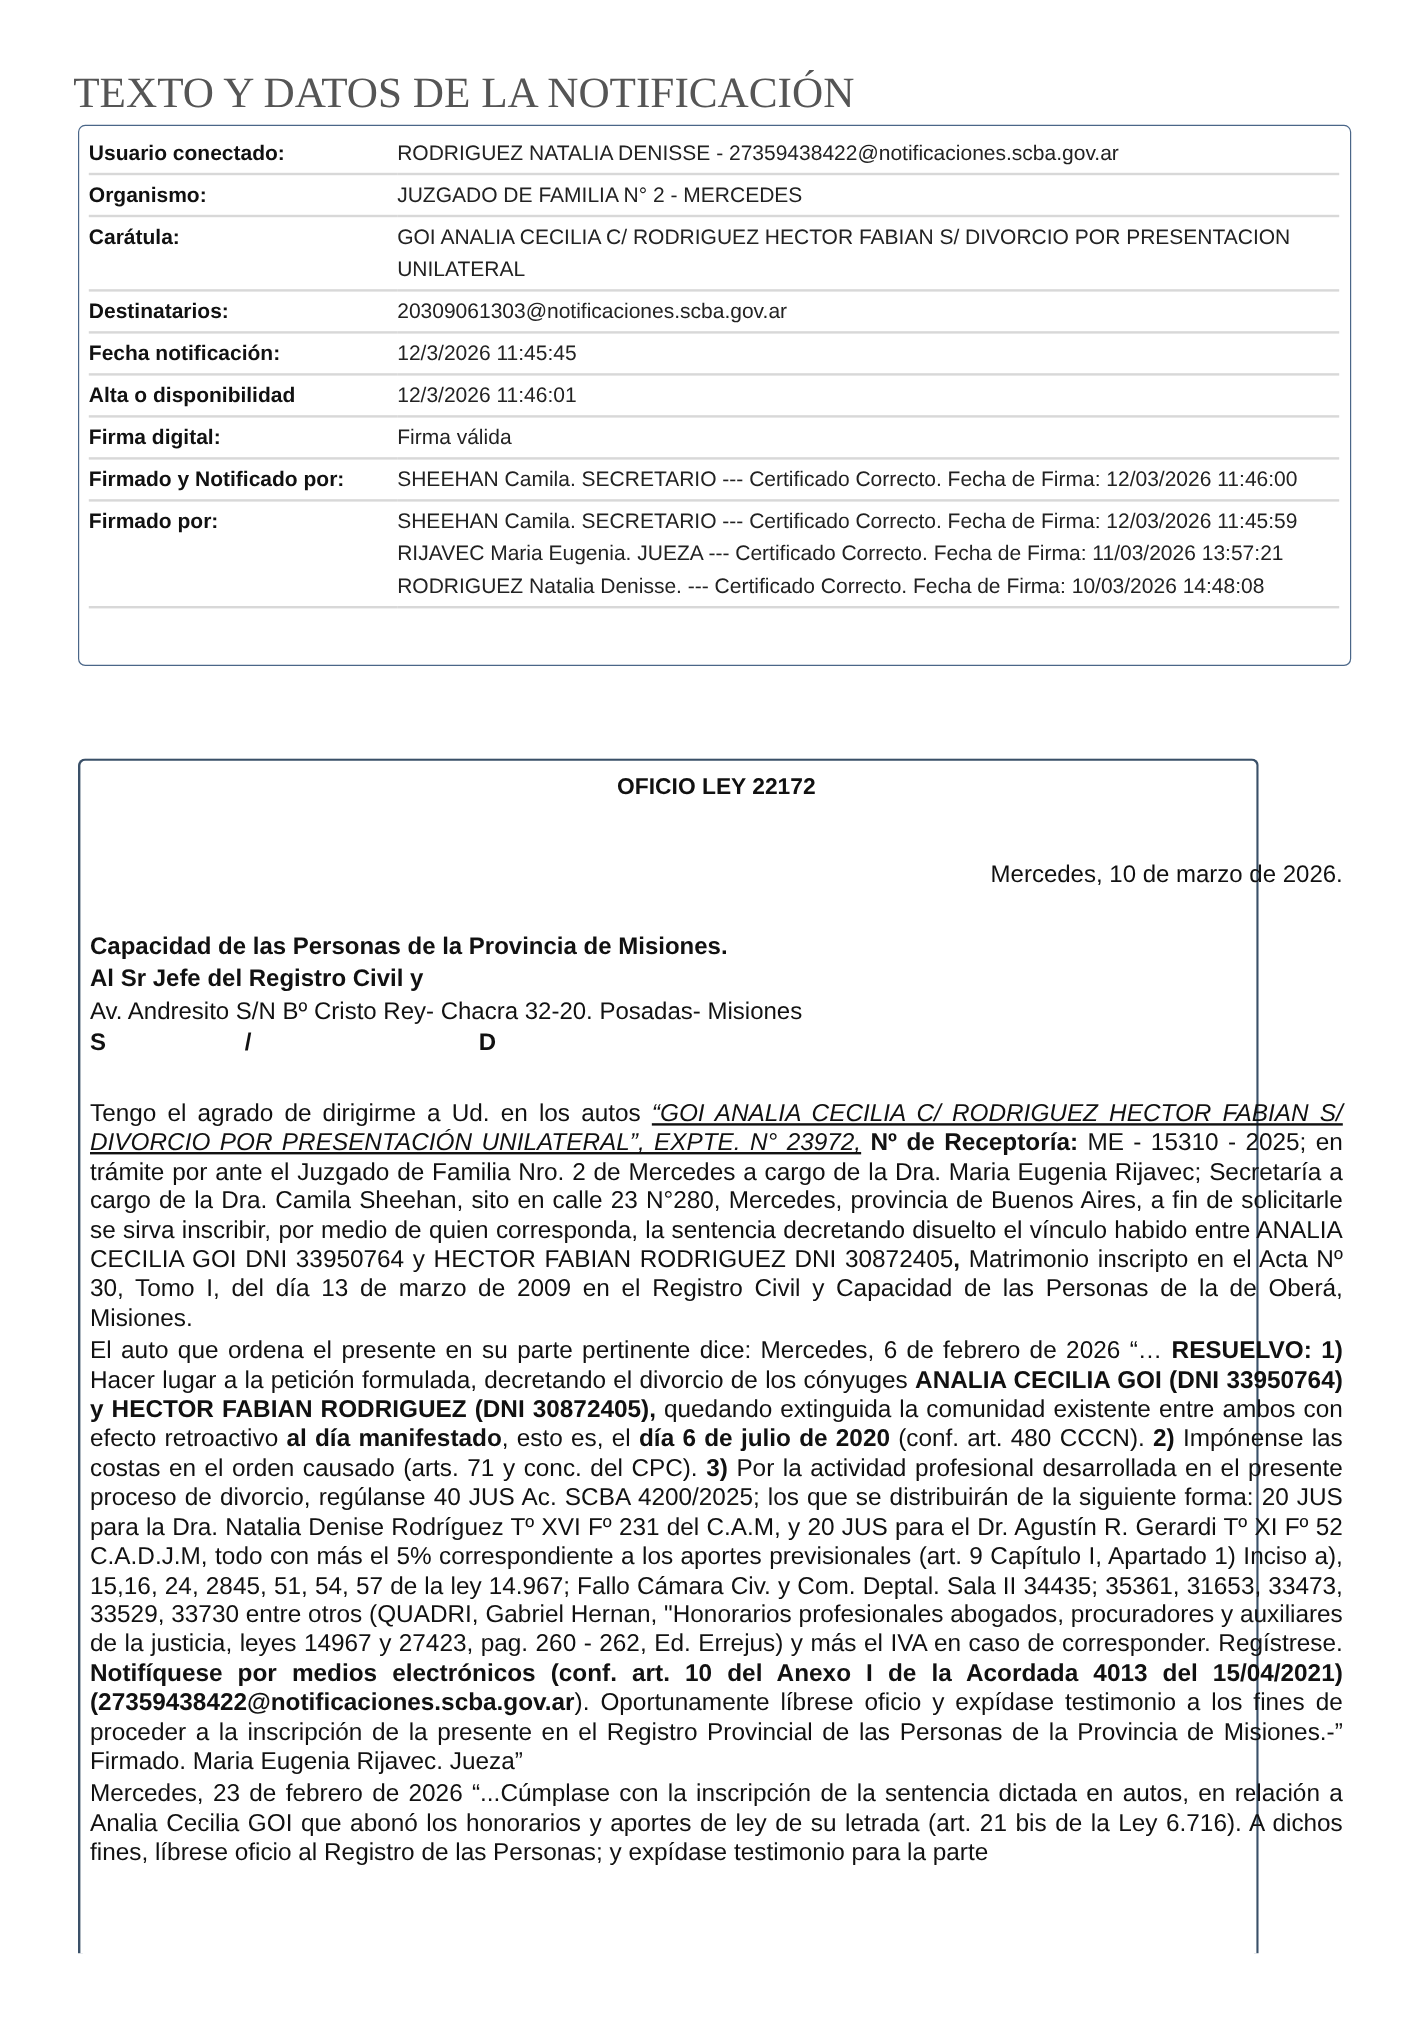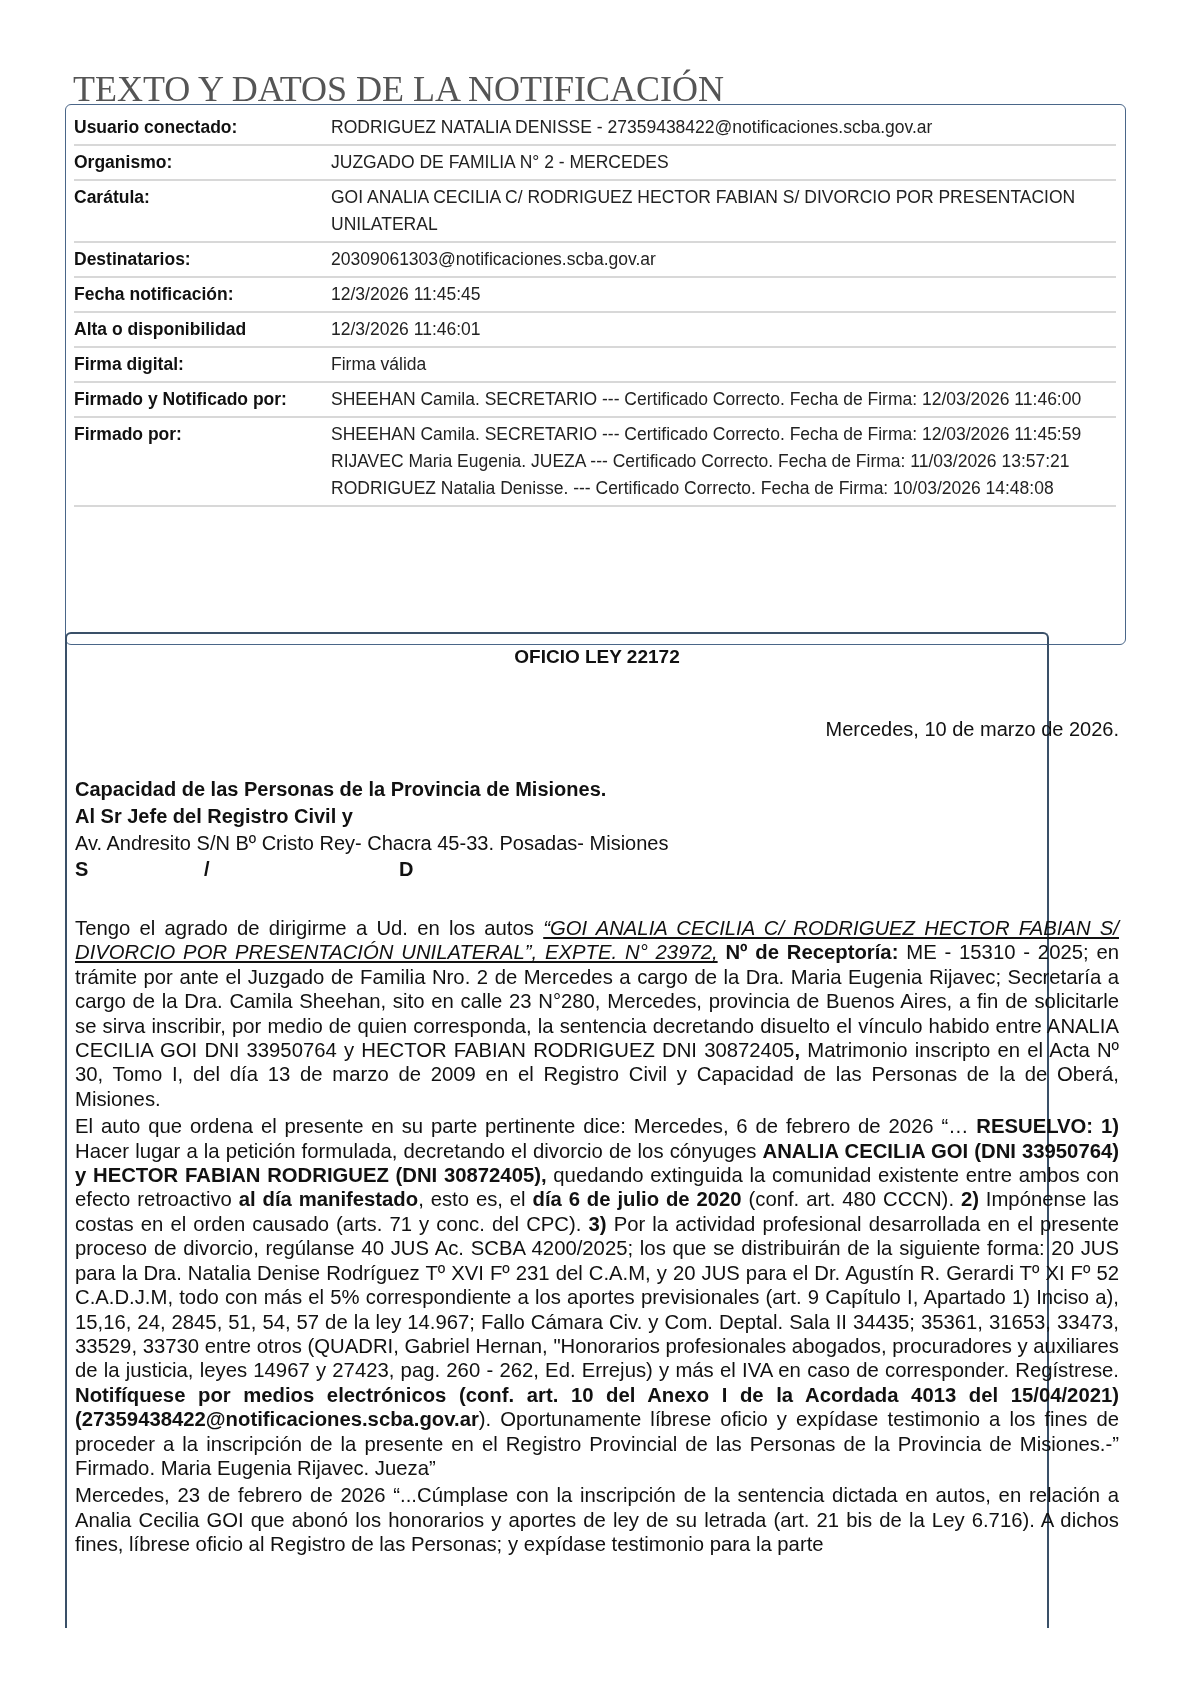--- a/index.html
+++ b/index.html
@@ -1,21 +1,21 @@
 <!DOCTYPE html>
 <html><head>
 <meta charset="utf-8">
 <style>
   html, body { margin: 0; padding: 0; background: #ffffff; }
   body { width: 1189px; height: 1683px; position: relative; overflow: hidden;
          font-family: "Liberation Sans", sans-serif; color: #111; }
-  .page-title { position: absolute; left: 57px; top: 52px; margin: 16px;
+  .page-title { position: absolute; left: 57px; top: 52px; margin: 4px;
     font-family: "Liberation Serif", serif; font-weight: normal; font-size: 36px;
     color: #555; letter-spacing: 0px; white-space: nowrap; }
-  .info-box { position: absolute; left: 65px; top: 104px; width: 1061px; height: 541px;
+  .info-box { position: absolute; left: 65px; top: 104px; width: 1061px; height: 451px;
     border: 1.5px solid #4a6688; border-radius: 6px; box-sizing: border-box; }
   .info-table { position: absolute; left: 8px; top: 6px; width: 1042px; border-collapse: collapse; }
   .info-table td { font-size: 17.5px; line-height: 27px; padding: 3px 0 3px 0; vertical-align: top;
     border-bottom: 2px solid #d8d8d8; color: #222; }
   .info-table td.lbl { width: 257px; font-weight: bold; color: #111; }
   .info-table td.val { padding-left: 0; }
   .oficio-box { position: absolute; left: 65px; top: 632px; width: 984px; height: 996px;
     border: 2px solid #3a5068; border-bottom: none; border-radius: 6px 6px 0 0; box-sizing: border-box; }
   .oficio-inner { position: absolute; left: 8px; top: 0; width: 1044px; font-size: 20px; color: #111; }
   .oficio-heading { position: absolute; left: 0; width: 100%; top: 12px; text-align: center;
@@ -80,21 +80,21 @@
 </div>
 
 <div class="oficio-box">
   <div class="oficio-inner">
     <div class="oficio-heading">OFICIO LEY 22172</div>
     <div class="oficio-date">Mercedes, 10 de marzo de 2026.</div>
 
     <div class="addressee">
       <div class="b">Capacidad de las Personas de la Provincia de Misiones.</div>
       <div class="b">Al Sr Jefe del Registro Civil y</div>
-      <div>Av. Andresito S/N Bº Cristo Rey- Chacra 45-33. Posadas- Misiones</div>
+      <div>Av. Andresito S/N Bº Cristo Rey- Chacra 32-20. Posadas- Misiones</div>
     </div>
     <div class="sd">
       <span style="left:0">S</span>
       <span style="left:129px">/</span>
       <span style="left:324px">D</span>
     </div>
 
     <div class="body-text">
       <p><span>Tengo el agrado de dirigirme a Ud. en los autos </span><i>“GOI ANALIA CECILIA C/ RODRIGUEZ HECTOR FABIAN S/ DIVORCIO POR PRESENTACIÓN UNILATERAL”, EXPTE. N° 23972,</i><b> Nº de Receptoría:</b><span> ME - 15310 - 2025; en trámite por ante el Juzgado de Familia Nro. 2 de Mercedes a cargo de la Dra. Maria Eugenia Rijavec;  Secretaría a cargo de la Dra. Camila Sheehan,  sito en  calle 23 N°280, Mercedes, provincia de Buenos Aires, a fin de solicitarle se sirva inscribir, por medio de quien corresponda, la sentencia decretando disuelto el vínculo habido entre ANALIA CECILIA GOI DNI 33950764 y HECTOR FABIAN RODRIGUEZ DNI 30872405</span><b>,</b><span> Matrimonio inscripto en el Acta Nº 30, Tomo  I, del día 13 de marzo de 2009  en el Registro Civil y Capacidad de las Personas de la de Oberá, Misiones.</span></p>
       <p><span>El auto que ordena el presente en su parte pertinente dice: Mercedes, 6 de febrero de 2026 “… </span><b>RESUELVO: 1)</b><span> Hacer lugar a la petición formulada, decretando el divorcio de los cónyuges </span><b>ANALIA CECILIA GOI (DNI 33950764) y HECTOR FABIAN RODRIGUEZ (DNI 30872405),</b><span> quedando extinguida la comunidad existente entre ambos con efecto retroactivo </span><b>al día manifestado</b><span>, esto es, el </span><b>día 6 de julio de 2020</b><span> (conf. art. 480 CCCN). </span><b>2)</b><span> Impónense las costas en el orden causado (arts. 71 y conc. del CPC). </span><b>3)</b><span> Por la actividad profesional desarrollada en el presente proceso de divorcio, regúlanse 40 JUS Ac. SCBA 4200/2025; los que se distribuirán de la siguiente forma: 20 JUS para la Dra. Natalia Denise Rodríguez Tº XVI Fº 231 del C.A.M, y 20 JUS para el Dr. Agustín R. Gerardi Tº XI Fº 52 C.A.D.J.M, todo con más el 5% correspondiente a los aportes previsionales (art. 9 Capítulo I, Apartado 1) Inciso a), 15,16, 24, 2845, 51, 54, 57 de la ley 14.967; Fallo Cámara Civ. y Com. Deptal. Sala II 34435; 35361, 31653, 33473, 33529, 33730 entre otros (QUADRI, Gabriel Hernan, "Honorarios profesionales abogados, procuradores y auxiliares de la justicia, leyes 14967 y 27423, pag. 260 - 262, Ed. Errejus) y más el IVA en caso de corresponder. Regístrese. </span><b>Notifíquese por medios electrónicos (conf. art. 10 del Anexo I de la Acordada 4013 del 15/04/2021) (27359438422@notificaciones.scba.gov.ar</b><span>). Oportunamente líbrese oficio y expídase testimonio a los fines de proceder a la inscripción de la presente en el Registro Provincial de las Personas de la Provincia de Misiones.-” Firmado. Maria Eugenia Rijavec. Jueza”</span></p>

